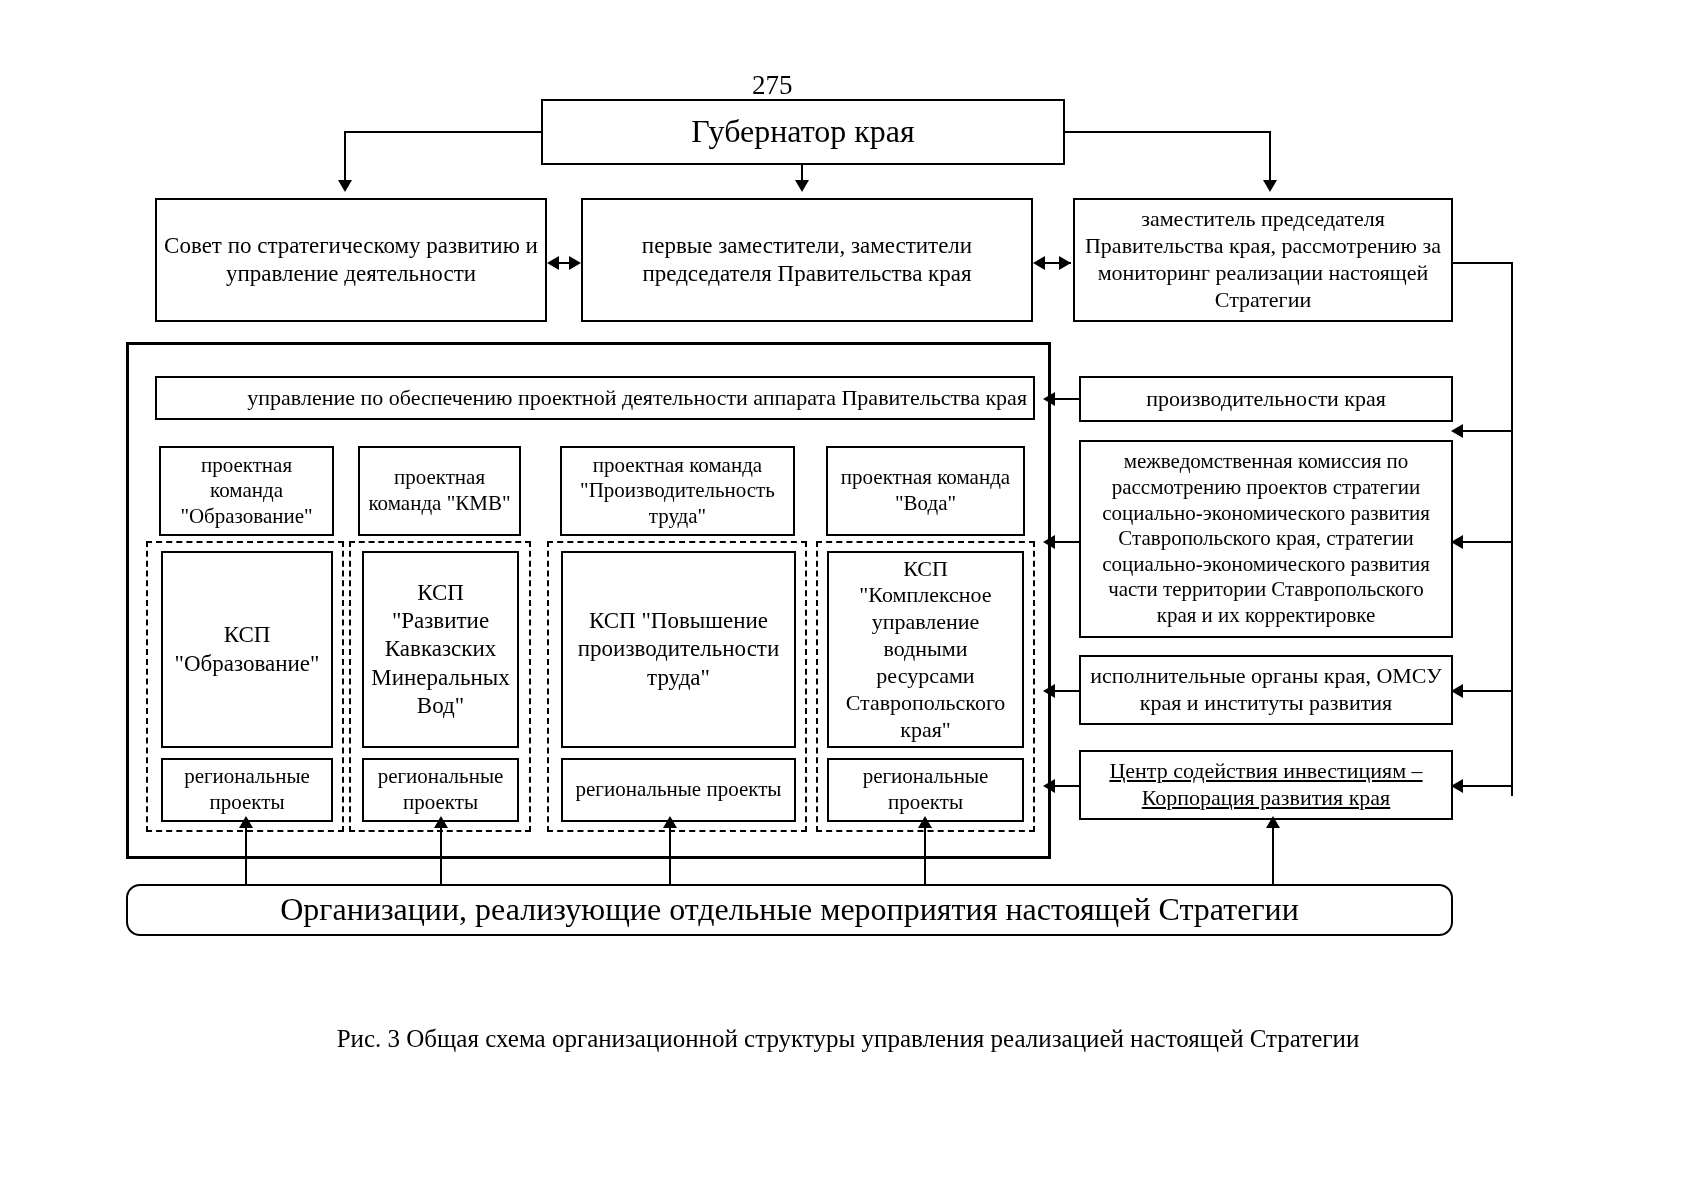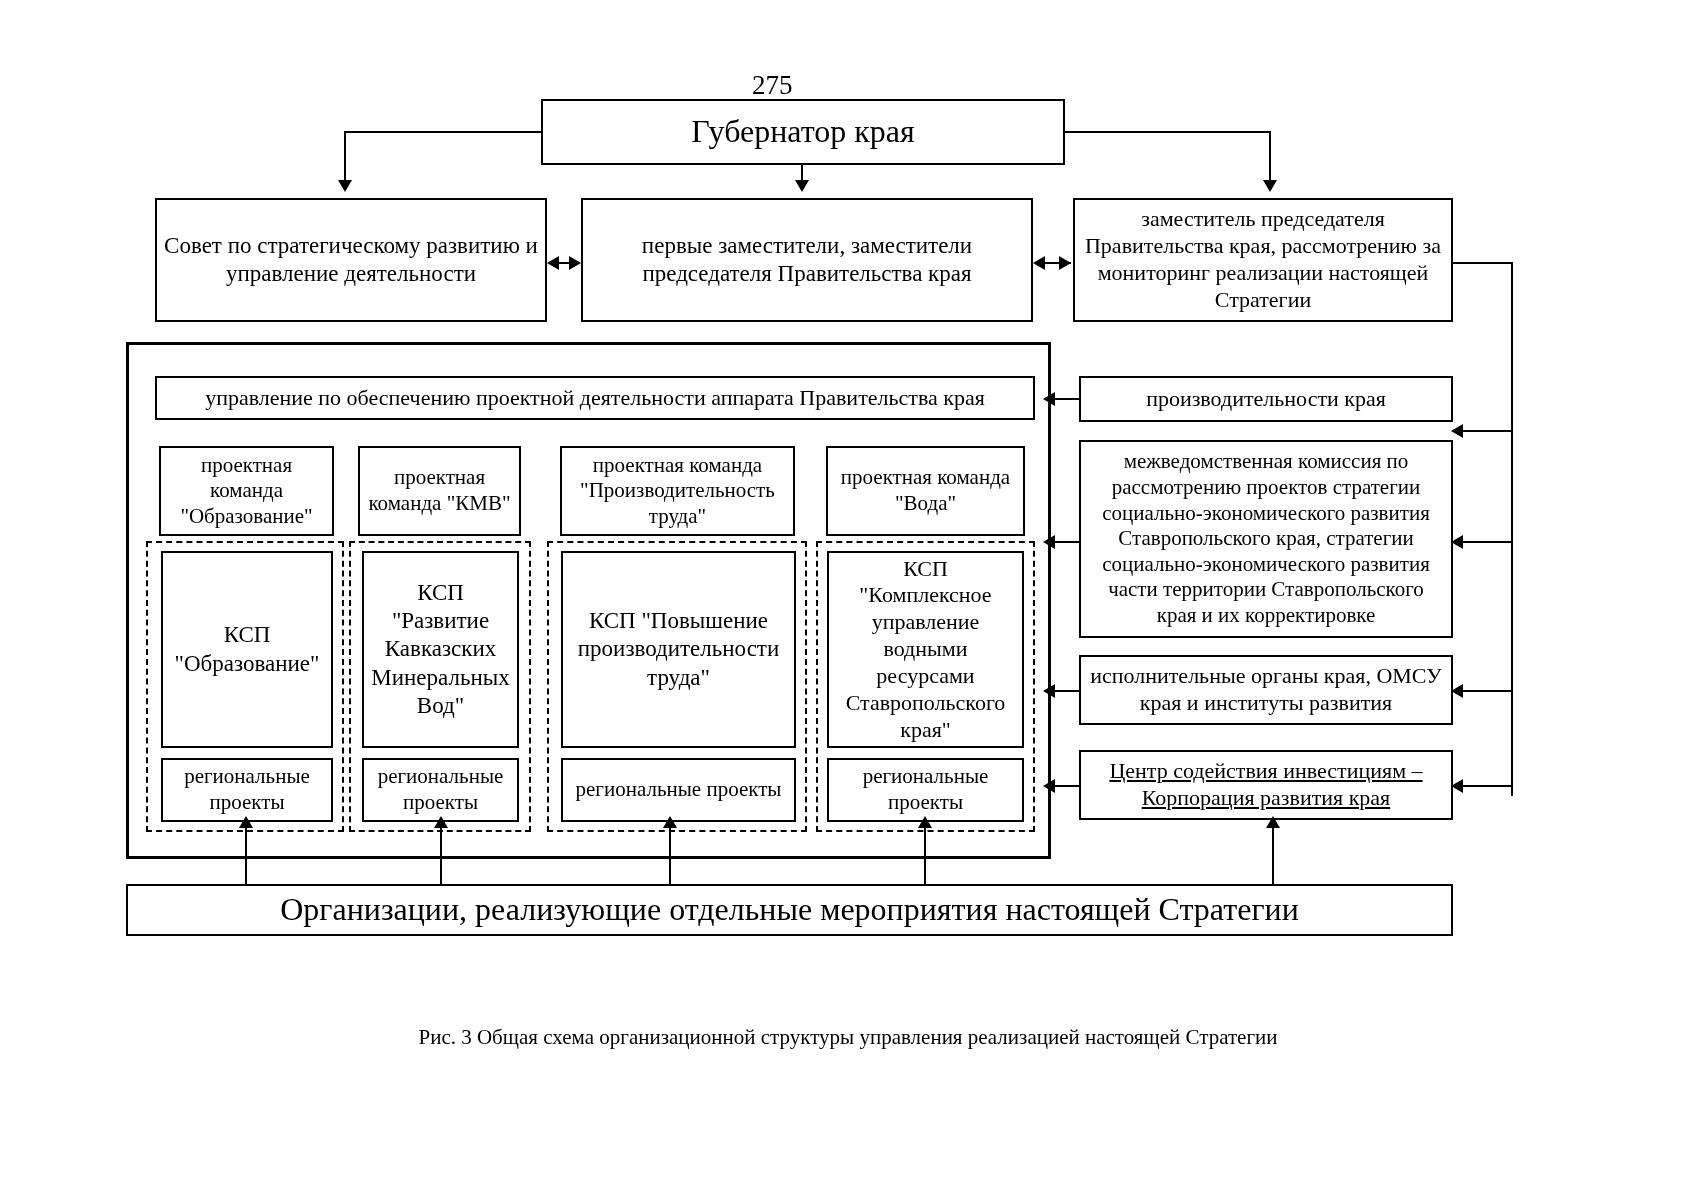--- a/index.html
+++ b/index.html
@@ -77,21 +77,21 @@
   
   .t-page-no { position: absolute; font-size: 27px; }
   .t-21 { font-size: 21px; }
   .t-22 { font-size: 22px; }
   .t-23 { font-size: 23px; }
   .t-24 { font-size: 32px; }
 
   .caption {
     position: absolute;
     text-align: center;
-    font-size: 21px;
+    font-size: 25px;
   }
 
   .panel {
     position: absolute;
     box-sizing: border-box;
     border: 3px solid #000;
     background: transparent;
   }
 </style>
 </head>
@@ -146,21 +146,21 @@
   <div class="arrow arrow-left" style="left:1451px; top:535px;"></div>
 
   <div class="ln hln" style="left:1455px; top:690px; width:58px;"></div>
   <div class="arrow arrow-left" style="left:1451px; top:684px;"></div>
 
   <div class="ln hln" style="left:1455px; top:785px; width:58px;"></div>
   <div class="arrow arrow-left" style="left:1451px; top:779px;"></div>
 
   <div class="panel" style="left:126px; top:342px; width:925px; height:517px;"></div>
 
-  <div class="box t-22" style="left:155px; top:376px; width:880px; height:44px;">
+  <div class="box t-22" style="left:155px; top:376px; width:880px; height:44px;text-align:right;">
     <span>управление по обеспечению проектной деятельности аппарата Правительства края</span>
   </div>
 
   <div class="box t-21" style="left:159px; top:446px; width:175px; height:90px;">
     <span>проектная команда "Образование"</span>
   </div>
   <div class="box t-21" style="left:358px; top:446px; width:163px; height:90px;">
     <span>проектная команда "КМВ"</span>
   </div>
   <div class="box t-21" style="left:560px; top:446px; width:235px; height:90px;">
@@ -222,21 +222,21 @@
 
   <div class="ln hln" style="left:1055px; top:541px; width:24px;"></div>
   <div class="arrow arrow-left" style="left:1043px; top:535px;"></div>
 
   <div class="ln hln" style="left:1055px; top:690px; width:24px;"></div>
   <div class="arrow arrow-left" style="left:1043px; top:684px;"></div>
 
   <div class="ln hln" style="left:1055px; top:785px; width:24px;"></div>
   <div class="arrow arrow-left" style="left:1043px; top:779px;"></div>
 
-  <div class="box t-24" style="left:126px; top:884px; width:1327px; height:52px;">
+  <div class="box t-24" style="left:126px; top:884px; width:1327px; height:52px;border-radius:14px;">
     <span>Организации, реализующие отдельные мероприятия настоящей Стратегии</span>
   </div>
 
   <div class="ln vln" style="left:245px; top:826px; height:58px;"></div>
   <div class="arrow arrow-up" style="left:239px; top:816px;"></div>
 
   <div class="ln vln" style="left:440px; top:826px; height:58px;"></div>
   <div class="arrow arrow-up" style="left:434px; top:816px;"></div>
 
   <div class="ln vln" style="left:669px; top:826px; height:58px;"></div>

